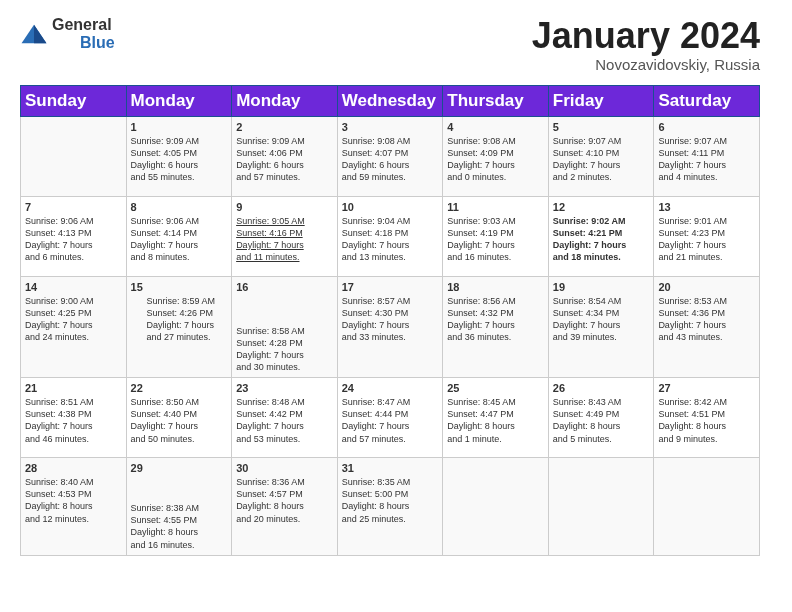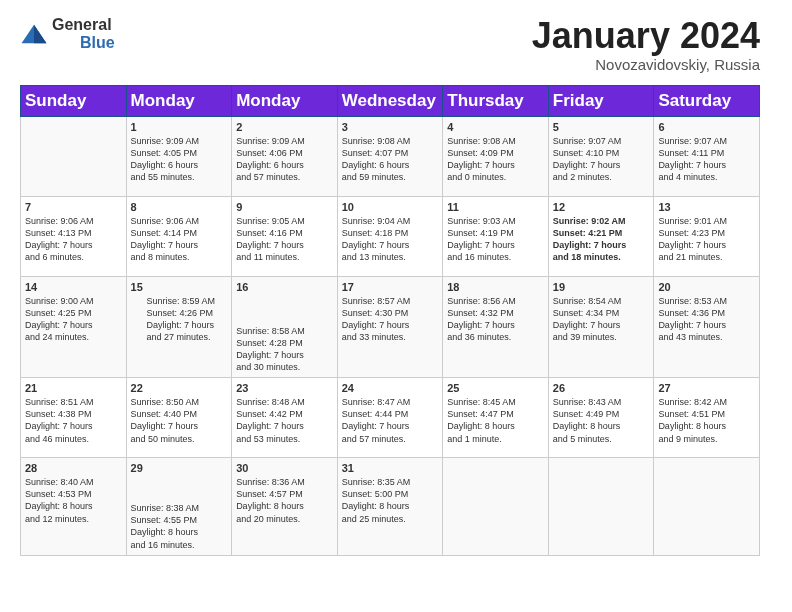--- a/index.html
+++ b/index.html
@@ -182,21 +182,21 @@
           </td>
           <td>
             <span class="day-number">8</span>
             <div class="cell-content" style="white-space: pre-line;">Sunrise: 9:06 AM
 Sunset: 4:14 PM
 Daylight: 7 hours
 and 8 minutes.</div>
           </td>
           <td>
             <span class="day-number">9</span>
-            <div class="cell-content" style="white-space: pre-line;">Sunrise: 9:05 AM
+            <div class="cell-content" style="white-space: pre-line; text-decoration: underline;">Sunrise: 9:05 AM
 Sunset: 4:16 PM
 Daylight: 7 hours
 and 11 minutes.</div>
           </td>
           <td>
             <span class="day-number">10</span>
             <div class="cell-content" style="white-space: pre-line;">Sunrise: 9:04 AM
 Sunset: 4:18 PM
 Daylight: 7 hours
 and 13 minutes.</div>

